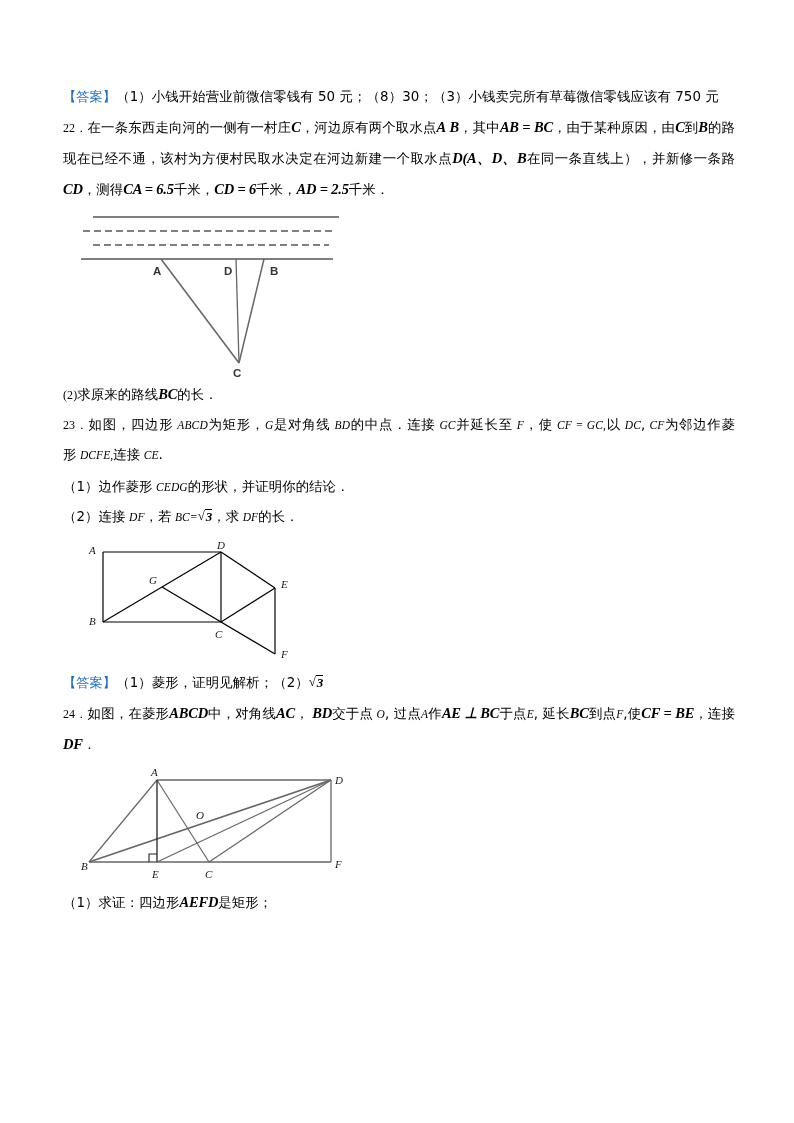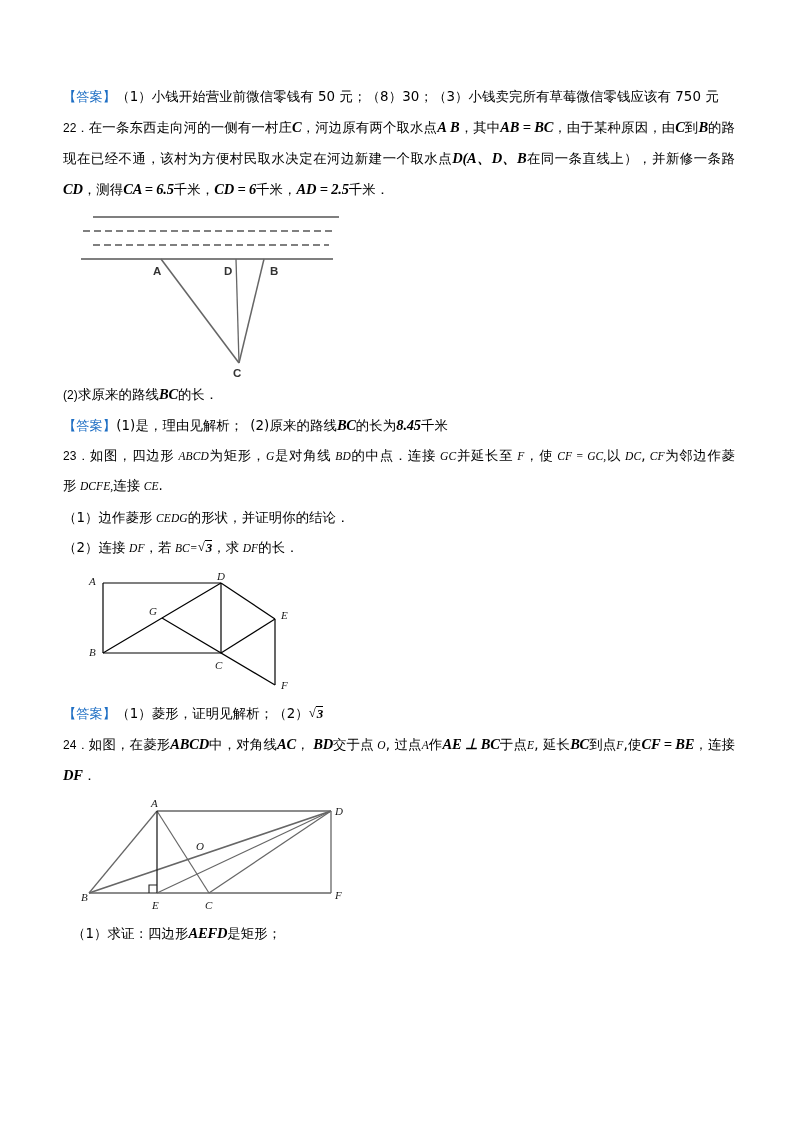--- a/index.html
+++ b/index.html
@@ -37,21 +37,21 @@
     letter-spacing: 0.1px;
     text-align: justify;
     margin: 0;
     color: #000;
   }
   .ans-tag {
     color: #1f6fc4;
     font-weight: normal;
   }
   .num {
-    font-family: Liberation Sans, sans-serif;
+    font-family: Liberation Serif, serif;
     font-size: 12px;
   }
   .cn {
     font-family: "DejaVu Sans", "Liberation Sans", sans-serif;
     font-size: 13.4px;
   }
   .it {
     font-family: "Liberation Serif", serif;
     font-style: italic;
     font-size: 11.5px;
@@ -133,21 +133,20 @@
       <text class="lbl-up" x="72" y="64">A</text>
       <text class="lbl-up" x="143" y="64">D</text>
       <text class="lbl-up" x="189" y="64">B</text>
       <text class="lbl-up" x="152" y="166">C</text>
     </svg>
   </div>
 
 
   <p class="para"><span class="num">(2)</span><span class="cn">求原来的路线</span><span class="bit">BC</span><span class="cn">的长．</span></p>
 
-  <p class="para"><span class="ans-tag">【答案】</span><span class="cn">(1)是，理由见解析；</span>&nbsp;&nbsp;<span class="cn">(2)原来的路线</span><span class="bit">BC</span><span class="cn">的长为</span><span class="bit">8.45</span><span class="cn">千米</span></p>
 
   <p class="para"><span class="num">23．</span><span class="cn">如图，四边形</span>&nbsp;<span class="it">ABCD</span><span class="cn">为矩形，</span><span class="it">G</span><span class="cn">是对角线</span>&nbsp;<span class="it">BD</span><span class="cn">的中点．连接</span>&nbsp;<span class="it">GC</span><span class="cn">并延长至</span>&nbsp;<span class="it">F</span><span class="cn">，使</span>&nbsp;<span class="it">CF = GC,</span><span class="cn">以</span>&nbsp;<span class="it">DC</span><span class="cn">,</span>&nbsp;<span class="it">CF</span><span class="cn">为邻</span><span class="cn">边作菱形</span>&nbsp;<span class="it">DCFE,</span><span class="cn">连接</span>&nbsp;<span class="it">CE</span><span class="cn">.</span></p>
 
   <p class="para" style="margin-top:2px;"><span class="cn">（1）</span><span class="cn">边作菱形</span>&nbsp;<span class="it">CEDG</span><span class="cn">的形状，并证明你的结论．</span></p>
 
   <p class="para"><span class="cn">（2）</span><span class="cn">连接</span>&nbsp;<span class="it">DF</span><span class="cn">，若</span>&nbsp;<span class="it">BC</span><span class="it">=</span><span class="sq">3</span><span class="cn">，求</span>&nbsp;<span class="it">DF</span><span class="cn">的长．</span></p>
 
   <div class="fig" style="margin-top:8px; margin-left:16px;">
     <svg width="300" height="120" viewBox="0 0 300 120">
 
@@ -204,17 +203,17 @@
       <text class="lbl" x="70" y="10">A</text>
       <text class="lbl" x="254" y="18">D</text>
       <text class="lbl" x="0" y="104">B</text>
       <text class="lbl" x="71" y="112">E</text>
       <text class="lbl" x="124" y="112">C</text>
       <text class="lbl" x="254" y="102">F</text>
       <text class="lbl" x="115" y="53">O</text>
     </svg>
   </div>
 
-  <p class="para" style="margin-top:6px;margin-left:9px;"><span class="cn">（1）</span><span class="cn">求证：四边形</span><span class="bit">AEFD</span><span class="cn">是矩形；</span></p>
+  <p class="para" style="margin-top:6px;"><span class="cn">（1）</span><span class="cn">求证：四边形</span><span class="bit">AEFD</span><span class="cn">是矩形；</span></p>
 
 
 </div>
 </div>
 
 </body></html>

